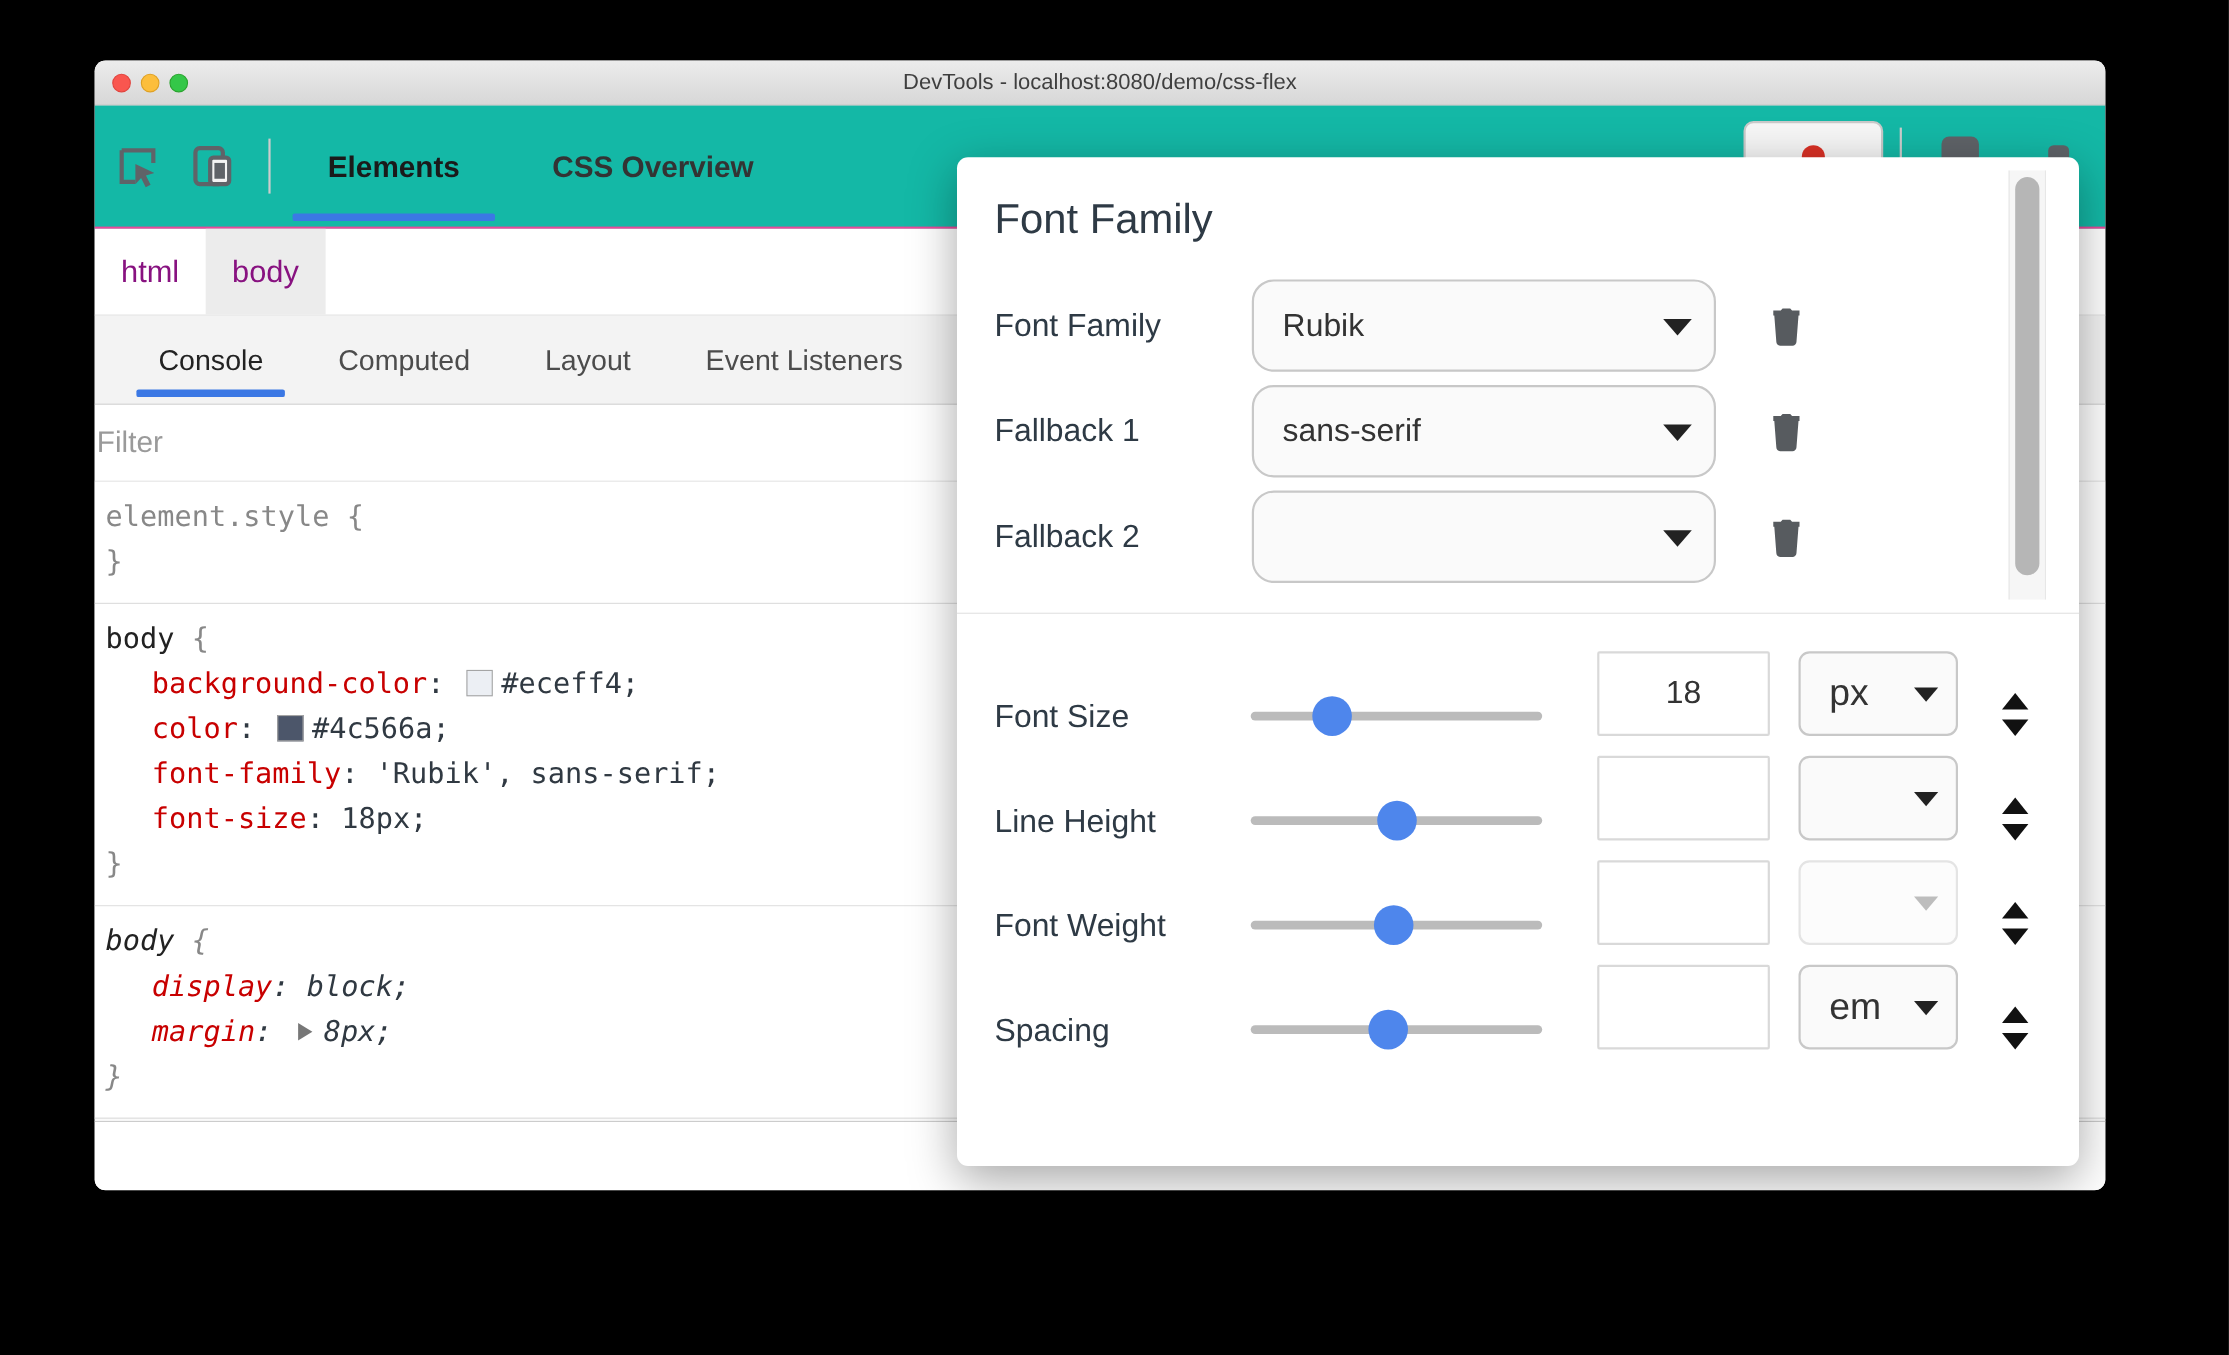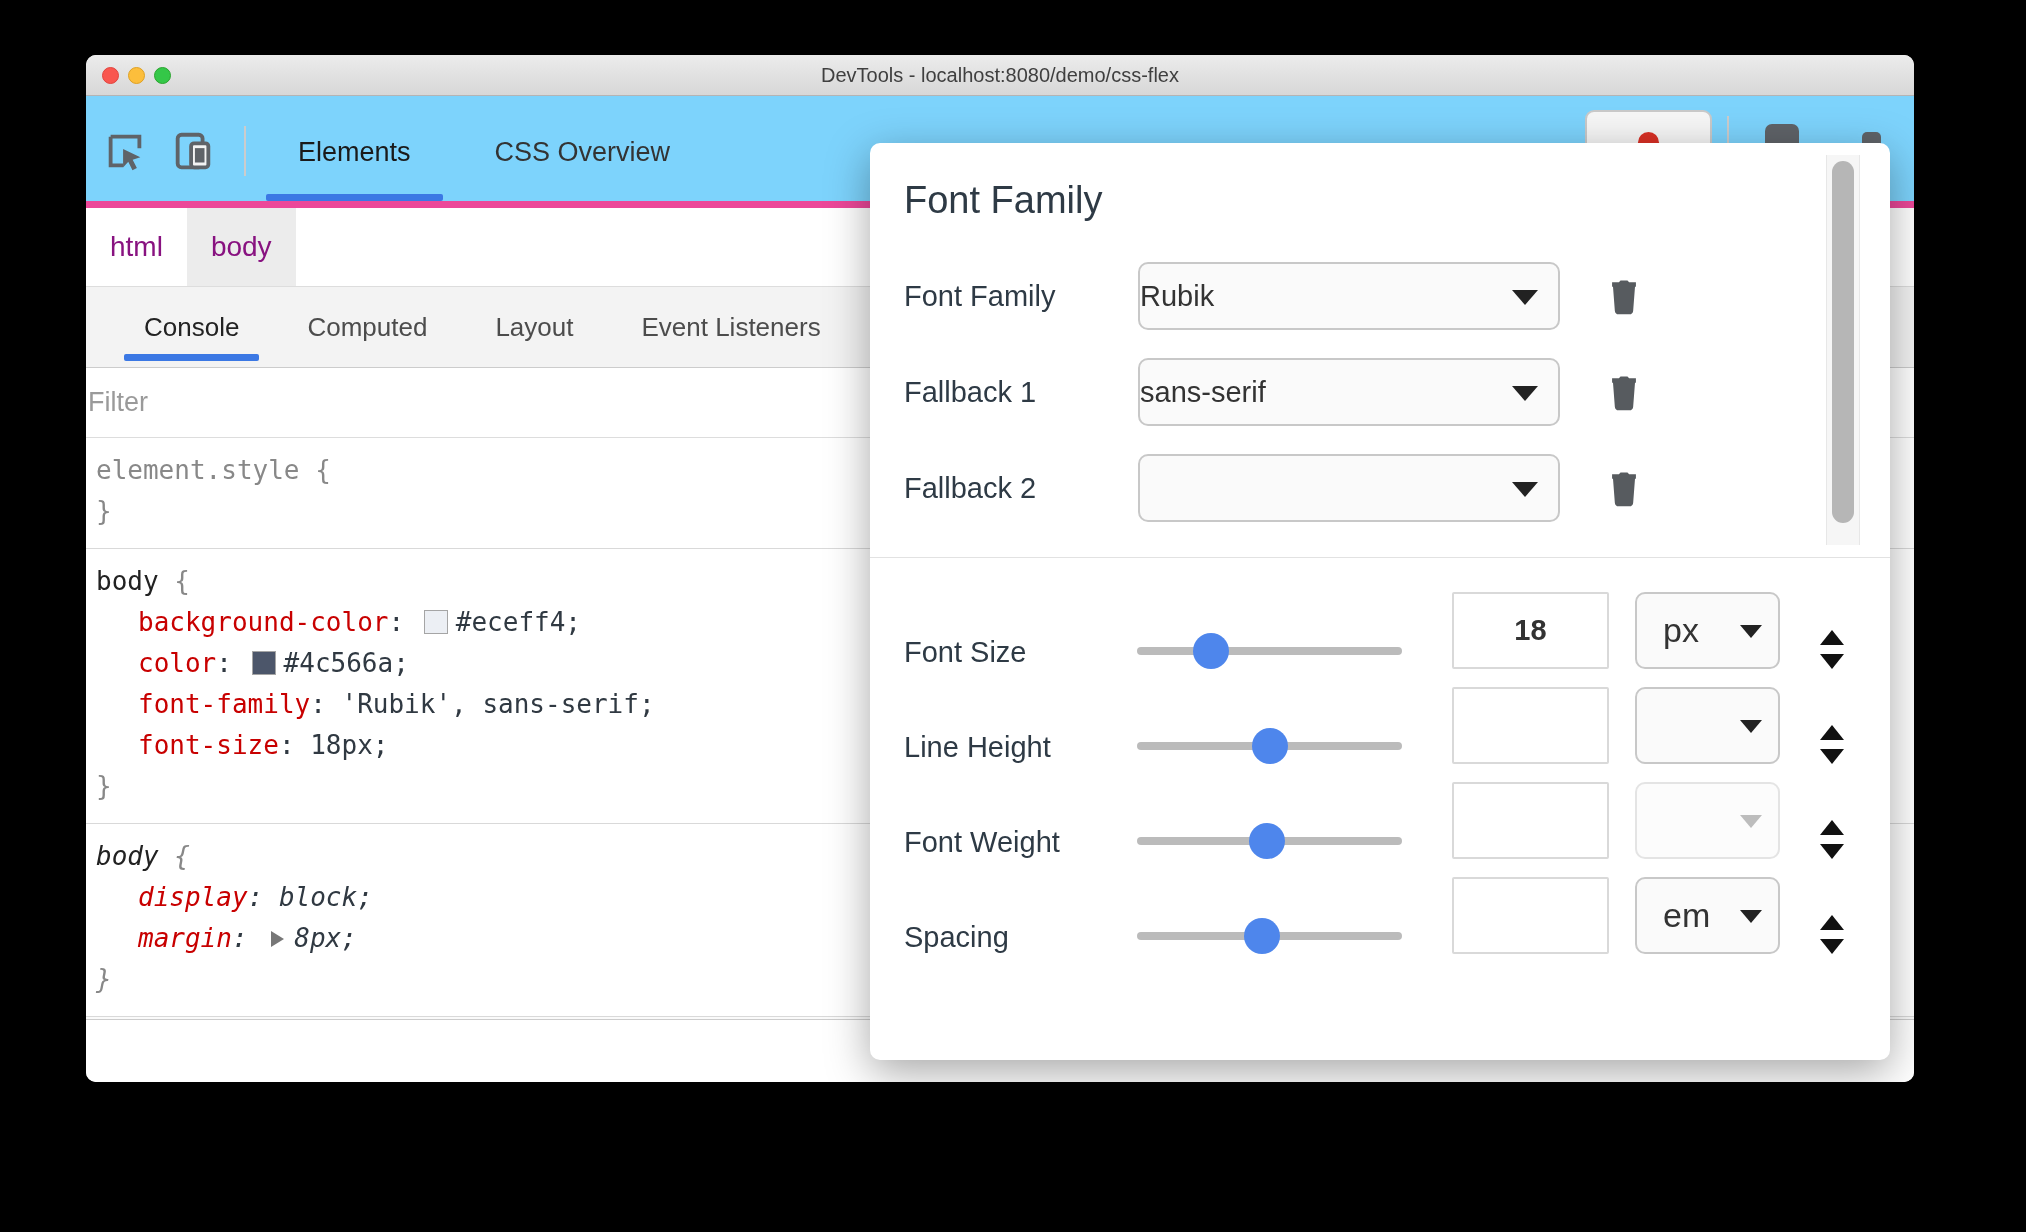--- a/index.html
+++ b/index.html
@@ -12,22 +12,22 @@
   .titlebar{position:absolute;left:0;top:0;width:100%;height:41px;
             background:linear-gradient(#ececec,#d7d7d7);border-bottom:1px solid #b4b4b4;
             display:flex;align-items:center;justify-content:center;}
   .title{font-size:20px;color:#3f3f3f;}
   .lights{position:absolute;left:16px;top:12px;display:flex;gap:9px;}
   .light{width:17px;height:17px;border-radius:50%;}
   .light.red{background:#f9564f;border:1px solid #e1443e;}
   .light.yellow{background:#fcbe3c;border:1px solid #dfa123;}
   .light.green{background:#34c748;border:1px solid #2aa42e;}
   
-  .toolbar{position:absolute;left:0;top:41px;width:100%;height:112px;background:#7dd3fc;
-           border-bottom:7px solid #ec4899;}
+  .toolbar{position:absolute;left:0;top:41px;width:100%;height:112px;background:#14b8a6;
+           border-bottom:2px solid #ec4899;font-weight:bold;}
   .toolbar-icons{position:absolute;left:16px;top:30px;display:flex;align-items:center;gap:22px;}
   .tbicon{width:46px;height:50px;}
   .tb-sep{width:2px;height:50px;background:#ccc;margin-left:6px;}
   .main-tabs{position:absolute;left:170px;top:0;height:112px;display:flex;align-items:center;gap:0;}
   .main-tab{position:relative;height:112px;display:flex;align-items:center;padding:0 42px;
             font-size:27px;color:#333;white-space:nowrap;}
   .main-tab.active{color:#1a1a1a;}
   .main-tab.active .tab-underline{position:absolute;left:10px;right:10px;bottom:7px;height:7px;
             background:#3b78e4;border-radius:2px;}
   
@@ -75,39 +75,39 @@
   .footer{position:absolute;left:0;bottom:0;width:100%;height:63px;background:#fff;border-top:1px solid #ccc;}
   
   .overlay{position:absolute;left:870px;top:143px;width:1020px;height:917px;background:#fff;
            border-radius:10px;box-shadow:0 12px 44px rgba(0,0,0,.35);z-index:5;overflow:hidden;
            color:#2e3a45;}
   .ov-sec1{position:relative;height:415px;border-bottom:1px solid #e2e2e2;padding:0 0 0 34px;}
   .ov-h2{font-size:38px;font-weight:400;color:#2e3a45;margin:0;padding-top:36px;}
   .ff-rows{margin-top:26px;}
   .ff-row{display:flex;align-items:center;height:96px;}
   .ff-label{width:234px;font-size:29px;color:#2e3a45;}
-  .select-lg{position:relative;width:422px;height:68px;background:#fafafa;border:2px solid #c8c8c8;
-             border-radius:10px;display:flex;align-items:center;font-size:29px;color:#333;}
+  .select-lg{position:relative;width:422px;height:84px;background:#fafafa;border:2px solid #c8c8c8;
+             border-radius:20px;display:flex;align-items:center;padding-left:26px;font-size:29px;color:#333;}
   .caret{position:absolute;right:20px;top:50%;margin-top:-6px;width:0;height:0;
          border-left:13px solid transparent;border-right:13px solid transparent;border-top:15px solid #222;}
   .trash{margin-left:42px;width:44px;height:52px;border:none;background:none;padding:0;cursor:pointer;}
   .ov-scrolltrack{position:absolute;right:30px;top:12px;width:34px;height:390px;background:#f6f6f6;
          border-left:1px solid #e7e7e7;border-right:1px solid #e7e7e7;}
   .ov-scrollthumb{position:absolute;left:5px;top:6px;width:22px;height:362px;border-radius:11px;background:#b6b6b6;}
   .ov-sec2{position:relative;padding-left:34px;}
   .ov-sec2 .ov-h2{padding-top:30px;}
   .cp-rows{margin-top:16px;}
   .cp-row{display:flex;align-items:flex-end;height:95px;}
   .cp-label{width:233px;font-size:29px;color:#2e3a45;}
   .slider{position:relative;width:265px;height:36px;margin-right:20px;}
   .slider .track{position:absolute;left:0;right:0;top:14px;height:8px;background:#bbb;border-radius:4px;}
   .slider .thumb{position:absolute;top:0;width:36px;height:36px;border-radius:50%;background:#4e86ec;}
   .cp-value{width:157px;height:77px;margin-left:30px;border:2px solid #d9d9d9;border-radius:2px;
             font-size:29px;color:#333;text-align:center;outline:none;background:#fff;
-            font-family:"Liberation Sans",sans-serif;font-weight:bold;}
+            font-family:"Liberation Sans",sans-serif;}
   .select-unit{position:relative;width:145px;height:77px;margin-left:26px;background:#fafafa;
             border:2px solid #c8c8c8;border-radius:10px;display:flex;align-items:center;
             padding-left:26px;font-size:34px;color:#333;}
   .select-unit .caret{right:16px;border-left-width:11px;border-right-width:11px;border-top-width:13px;}
   .select-unit.disabled{border-color:#e4e4e4;background:#fcfcfc;}
   .select-unit.disabled .caret{border-top-color:#bdbdbd;}
   .stepper{display:flex;flex-direction:column;gap:9px;margin-left:40px;cursor:pointer;}
   .stepper .up{width:0;height:0;border-left:12px solid transparent;border-right:12px solid transparent;
                border-bottom:15px solid #111;}
   .stepper .down{width:0;height:0;border-left:12px solid transparent;border-right:12px solid transparent;

